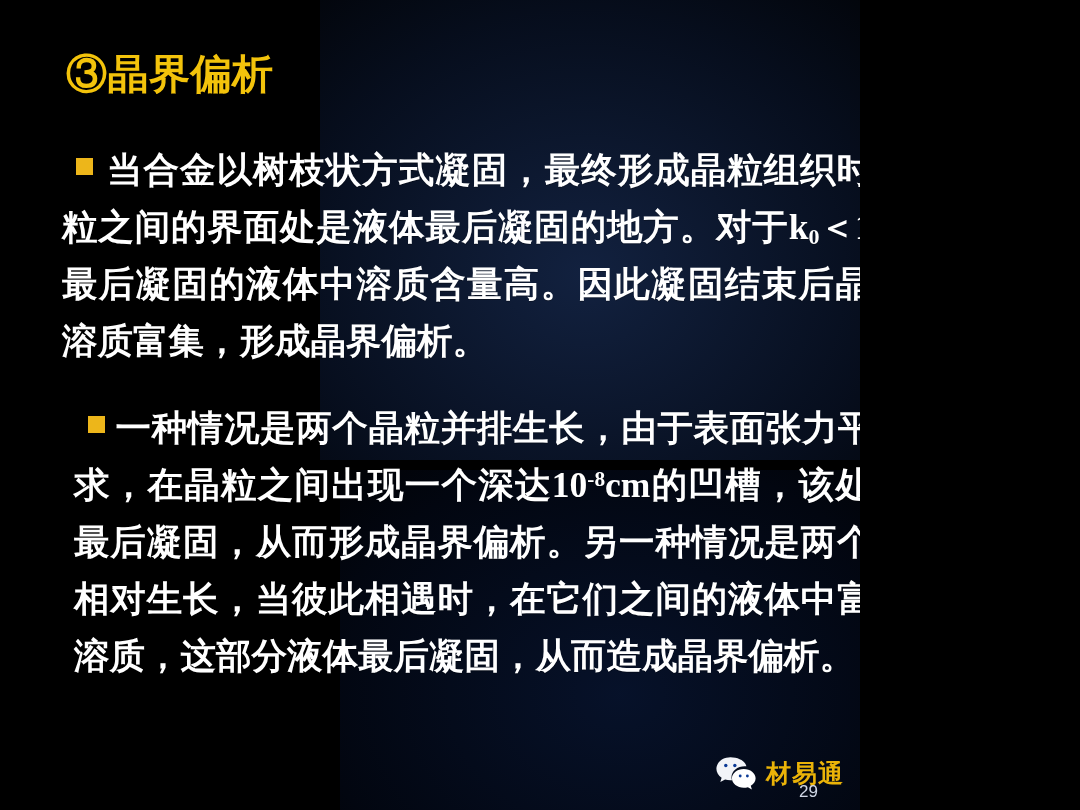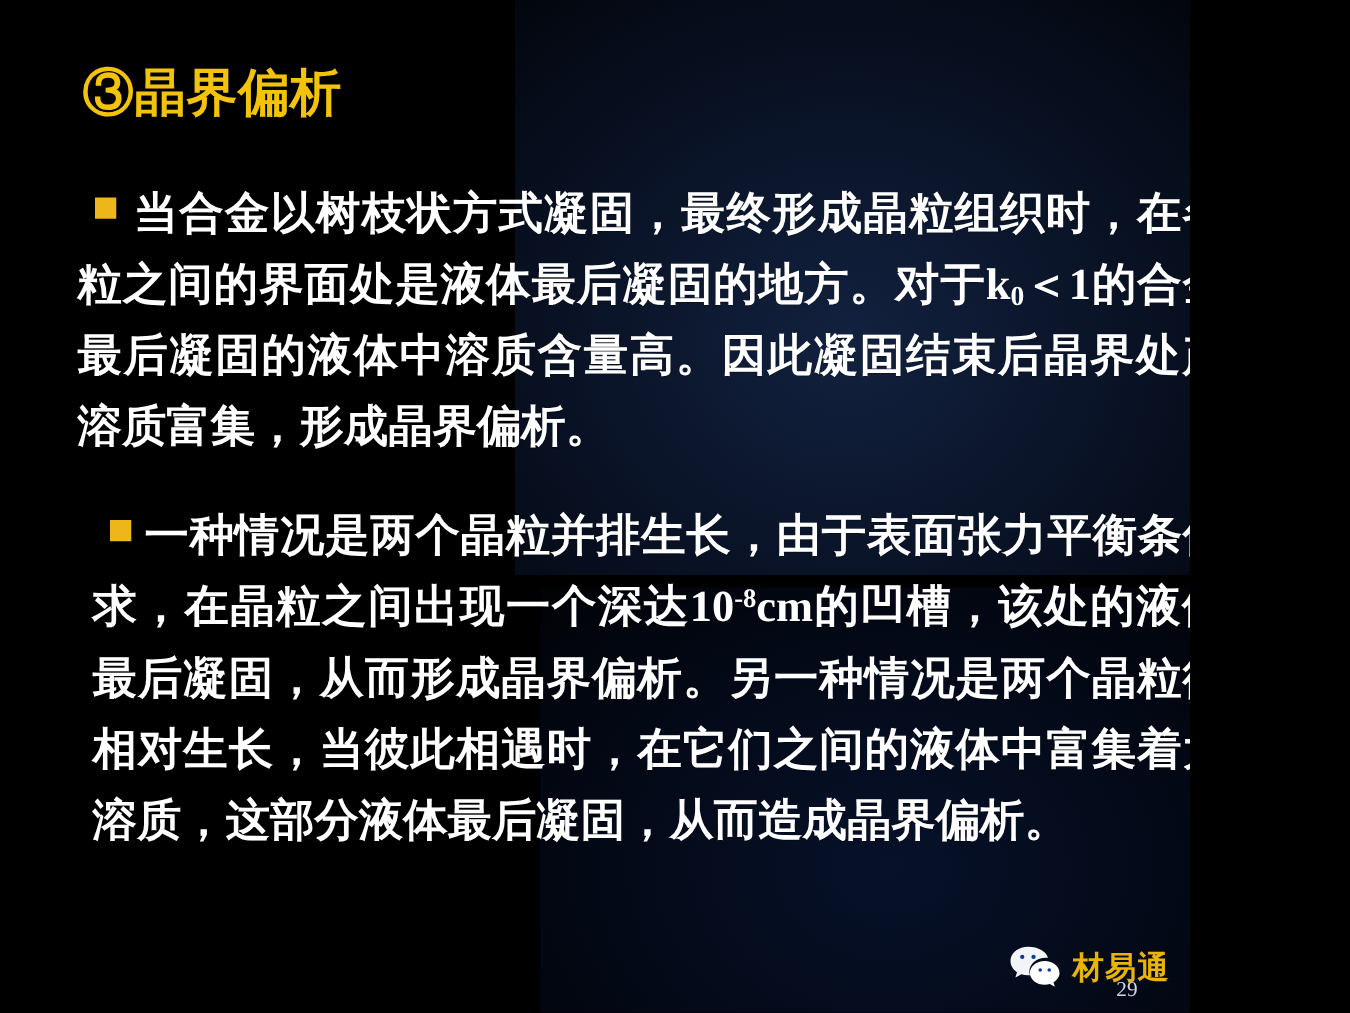--- a/index.html
+++ b/index.html
@@ -2,21 +2,21 @@
 <html><head>
 <meta charset="utf-8">
 <style>
   html, body {
     margin: 0;
     padding: 0;
     background: #000;
   }
   .slide {
     position: relative;
-    width: 952px;
+    width: 860px;
     height: 810px;
     overflow: hidden;
     background: linear-gradient(to bottom,
         #000208 0px,
         #02081c 38px,
         #041436 110px,
         #062croak 110px,
         #04245e 190px,
         #032c78 280px,
         #023189 400px,
@@ -125,21 +125,21 @@
     font-weight: bold;
     letter-spacing: 1px;
     font-family: "Liberation Serif", "DejaVu Serif", serif;
   }
   .page-number {
     position: absolute;
     right: 42px;
     bottom: 8px;
     color: #DCE3F2;
     font-size: 17px;
-    font-family: Liberation Serif, serif;
+    font-family: Liberation Sans, sans-serif;
     opacity: 0.95;
   }
 </style>
 </head>
 <body>
 
 <div class="slide">
 
   <div class="sheen"></div>
   <div class="sheen2"></div>

